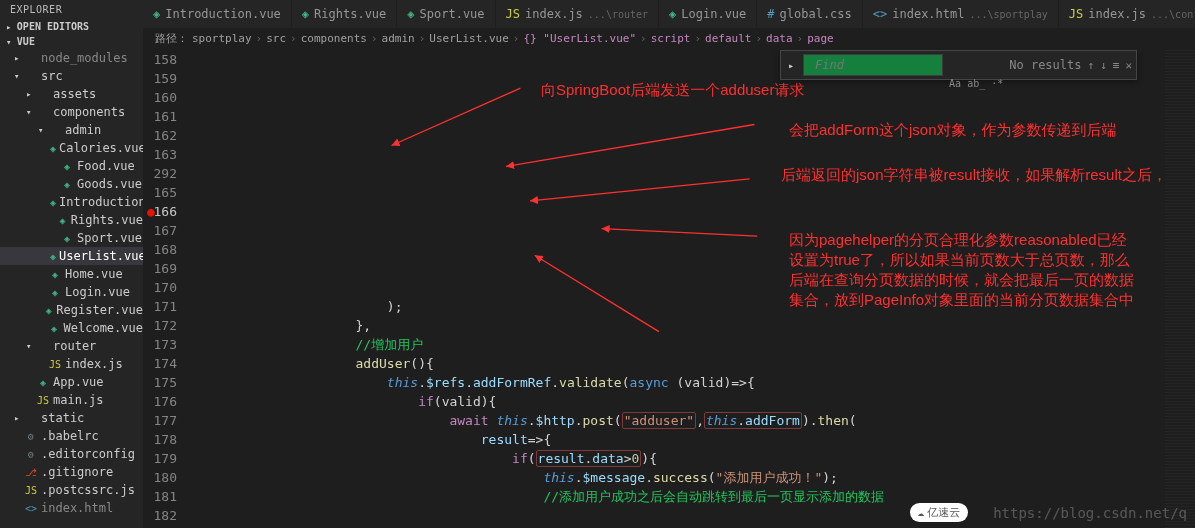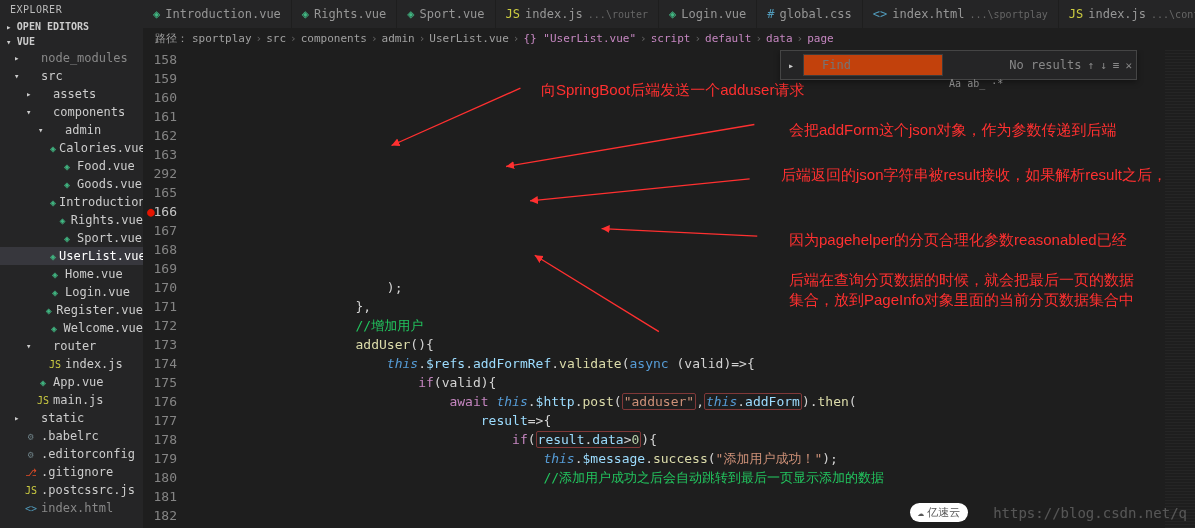--- a/index.html
+++ b/index.html
@@ -42,21 +42,21 @@
   .code .row{height:19px; padding-left:8px;}
   .kw{color:#569cd6;} .kw2{color:#c586c0;} .fn{color:#dcdcaa;} .str{color:#ce9178;} .cmt{color:#22c55e;} .num{color:#b5cea8;}
   .prop{color:#9cdcfe;} .this{color:#569cd6;font-style:italic;} .punct{color:#d4d4d4;}
   .hlbox{border:1px solid #803838; padding:0 1px; border-radius:2px;}
   
   .anno { position:absolute; color:#ff3030; font-size:15px; font-family:"Microsoft YaHei",sans-serif; pointer-events:none; line-height:20px; white-space:nowrap;}
   svg.arrows{position:absolute; inset:0; pointer-events:none;}
   
   .find { position:absolute; top:0; right:28px; background:#252526; border:1px solid #454545; display:flex; align-items:center; height:30px; font-size:12px; padding:0 4px; gap:6px; z-index:5; box-shadow:0 2px 6px rgba(0,0,0,.4);}
   .find .chevL{color:#cccccc; font-size:10px; padding:0 3px;}
-  .find input{background:#c2410c; border:1px solid #3c3c3c; color:#cccccc; height:22px; width:140px; padding:0 18px; font-size:12px; outline:none;}
+  .find input{background:#15803d; border:1px solid #3c3c3c; color:#cccccc; height:22px; width:140px; padding:0 11px; font-size:12px; outline:none;font-style:italic;}
   .find .opt{color:#888888; font-size:10px; cursor:pointer;margin-top:36px;}
   .find .res{color:#888888;}
   .find .ico{color:#888888; font-size:11px; cursor:pointer;}
   .minimap { width:30px; background:#1e1e1e; background-image:linear-gradient(#2a2a2a 1px,transparent 1px); background-size:100% 3px; opacity:.6;}
   .watermark{position:absolute; right:8px; bottom:6px; display:flex; align-items:center; gap:6px; font-size:12px; color:#999999;}
   .watermark .url{color:rgba(255,255,255,.25); font-size:14px;padding-left:19px;}
   .cloud{background:#ffffff; color:#555555; border-radius:12px; padding:2px 8px; font-size:11px; display:flex; align-items:center; gap:3px;}
 </style>
 </head>
 <body>
@@ -314,20 +314,21 @@
           <line x1="345" y1="40" x2="210" y2="100" stroke="#ff3030" stroke-width="1.4" marker-end="url(#ah)"></line>
           <line x1="590" y1="78" x2="330" y2="122" stroke="#ff3030" stroke-width="1.4" marker-end="url(#ah)"></line>
           <line x1="585" y1="135" x2="355" y2="158" stroke="#ff3030" stroke-width="1.4" marker-end="url(#ah)"></line>
           <line x1="593" y1="195" x2="430" y2="187" stroke="#ff3030" stroke-width="1.4" marker-end="url(#ah)"></line>
           <line x1="490" y1="295" x2="360" y2="215" stroke="#ff3030" stroke-width="1.4" marker-end="url(#ah)"></line>
         </svg>
         <div class="anno" style="top:30px; left:350px;">向SpringBoot后端发送一个adduser请求</div>
         <div class="anno" style="top:70px; left:598px;">会把addForm这个json对象，作为参数传递到后端</div>
         <div class="anno" style="top:115px; left:590px;">后端返回的json字符串被result接收，如果解析result之后，</div>
         <div class="anno" style="top:180px; left:598px;">因为pagehelper的分页合理化参数reasonabled已经</div>
+        <div class="anno" style="top:200px; left:598px;">设置为true了，所以如果当前页数大于总页数，那么</div>
         <div class="anno" style="top:220px; left:598px;">后端在查询分页数据的时候，就会把最后一页的数据</div>
         <div class="anno" style="top:240px; left:598px;">集合，放到PageInfo对象里面的当前分页数据集合中</div>
       <div class="row">                        <span class="punct">);</span></div><div class="row">                    <span class="punct">},</span></div><div class="row">                    <span class="cmt">//增加用户</span></div><div class="row">                    <span class="fn">addUser</span><span class="punct">(){</span></div><div class="row">                        <span class="this">this</span><span class="punct">.</span><span class="prop">$refs</span><span class="punct">.</span><span class="prop">addFormRef</span><span class="punct">.</span><span class="fn">validate</span><span class="punct">(</span><span class="kw">async</span><span class="punct"> (valid)=&gt;{</span></div><div class="row">                            <span class="kw2">if</span><span class="punct">(valid){</span></div><div class="row">                                <span class="kw2">await</span><span class="punct"> </span><span class="this">this</span><span class="punct">.</span><span class="prop">$http</span><span class="punct">.</span><span class="fn">post</span><span class="punct">(</span><span class="hlbox"><span class="str">"adduser"</span></span><span class="punct">,</span><span class="hlbox"><span class="this">this</span><span class="punct">.</span><span class="prop">addForm</span></span><span class="punct">).</span><span class="fn">then</span><span class="punct">(</span></div><div class="row">                                    <span class="prop">result</span><span class="punct">=&gt;{</span></div><div class="row">                                        <span class="kw2">if</span><span class="punct">(</span><span class="hlbox"><span class="prop">result</span><span class="punct">.</span><span class="prop">data</span><span class="punct">&gt;</span><span class="num">0</span></span><span class="punct">){</span></div><div class="row">                                            <span class="this">this</span><span class="punct">.</span><span class="prop">$message</span><span class="punct">.</span><span class="fn">success</span><span class="punct">(</span><span class="str">"添加用户成功！"</span><span class="punct">);</span></div><div class="row">                                            <span class="cmt">//添加用户成功之后会自动跳转到最后一页显示添加的数据</span></div></div>
       <div class="minimap"></div>
     </div>
   </div>
 </div>
 
 <div class="watermark">
   <span class="cloud">☁ <span>亿速云</span></span>

